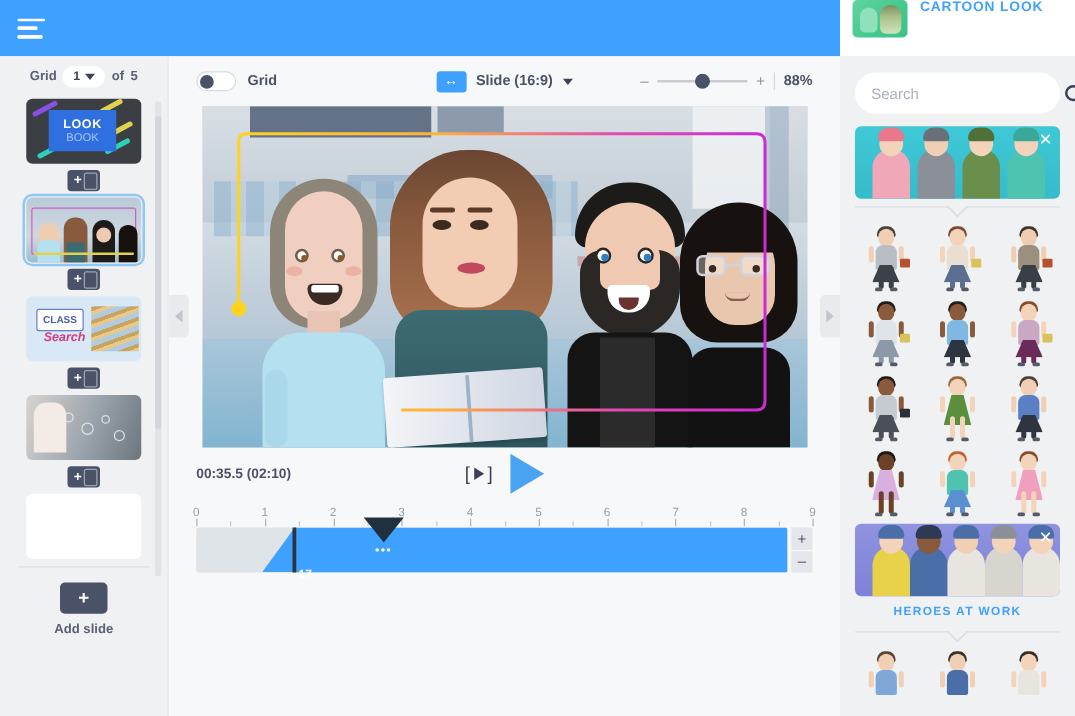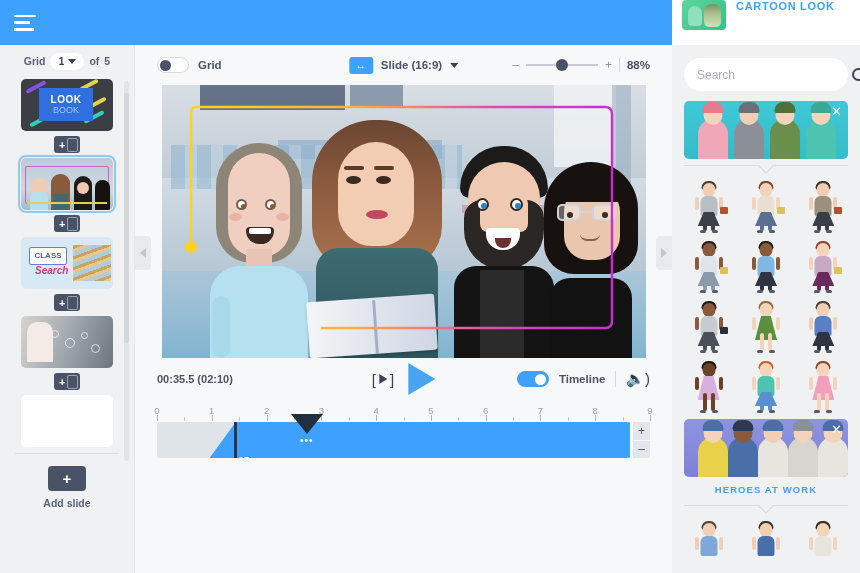--- a/index.html
+++ b/index.html
@@ -593,28 +593,20 @@
       <div class="playbar">
         <div class="time-text">00:35.5 (02:10)</div>
         <div class="play-group">
           <div class="preview-btn">
             <span>[</span>
             <span class="pv-tri"></span>
             <span>]</span>
           </div>
           <div class="big-play"></div>
         </div>
-        <div class="right-group">
-          <div class="toggle on">
-              <div class="knob"></div>
-            </div>
-          <div class="tb-label" style="margin-left:0">Timeline</div>
-          <div class="pb-div"></div>
-          <div class="spk">🔈)</div>
-        </div>
       </div>
 
       <div class="timeline-area">
         <div class="ruler" id="ruler">
             <div class="rlabel" style="left: 0%;">0</div>
             <div class="rtick major" style="left: 0%;"></div>
             <div class="rtick" style="left: 5.55556%;"></div>
             <div class="rlabel" style="left: 11.1111%;">1</div>
             <div class="rtick major" style="left: 11.1111%;"></div>
             <div class="rtick" style="left: 16.6667%;"></div>

